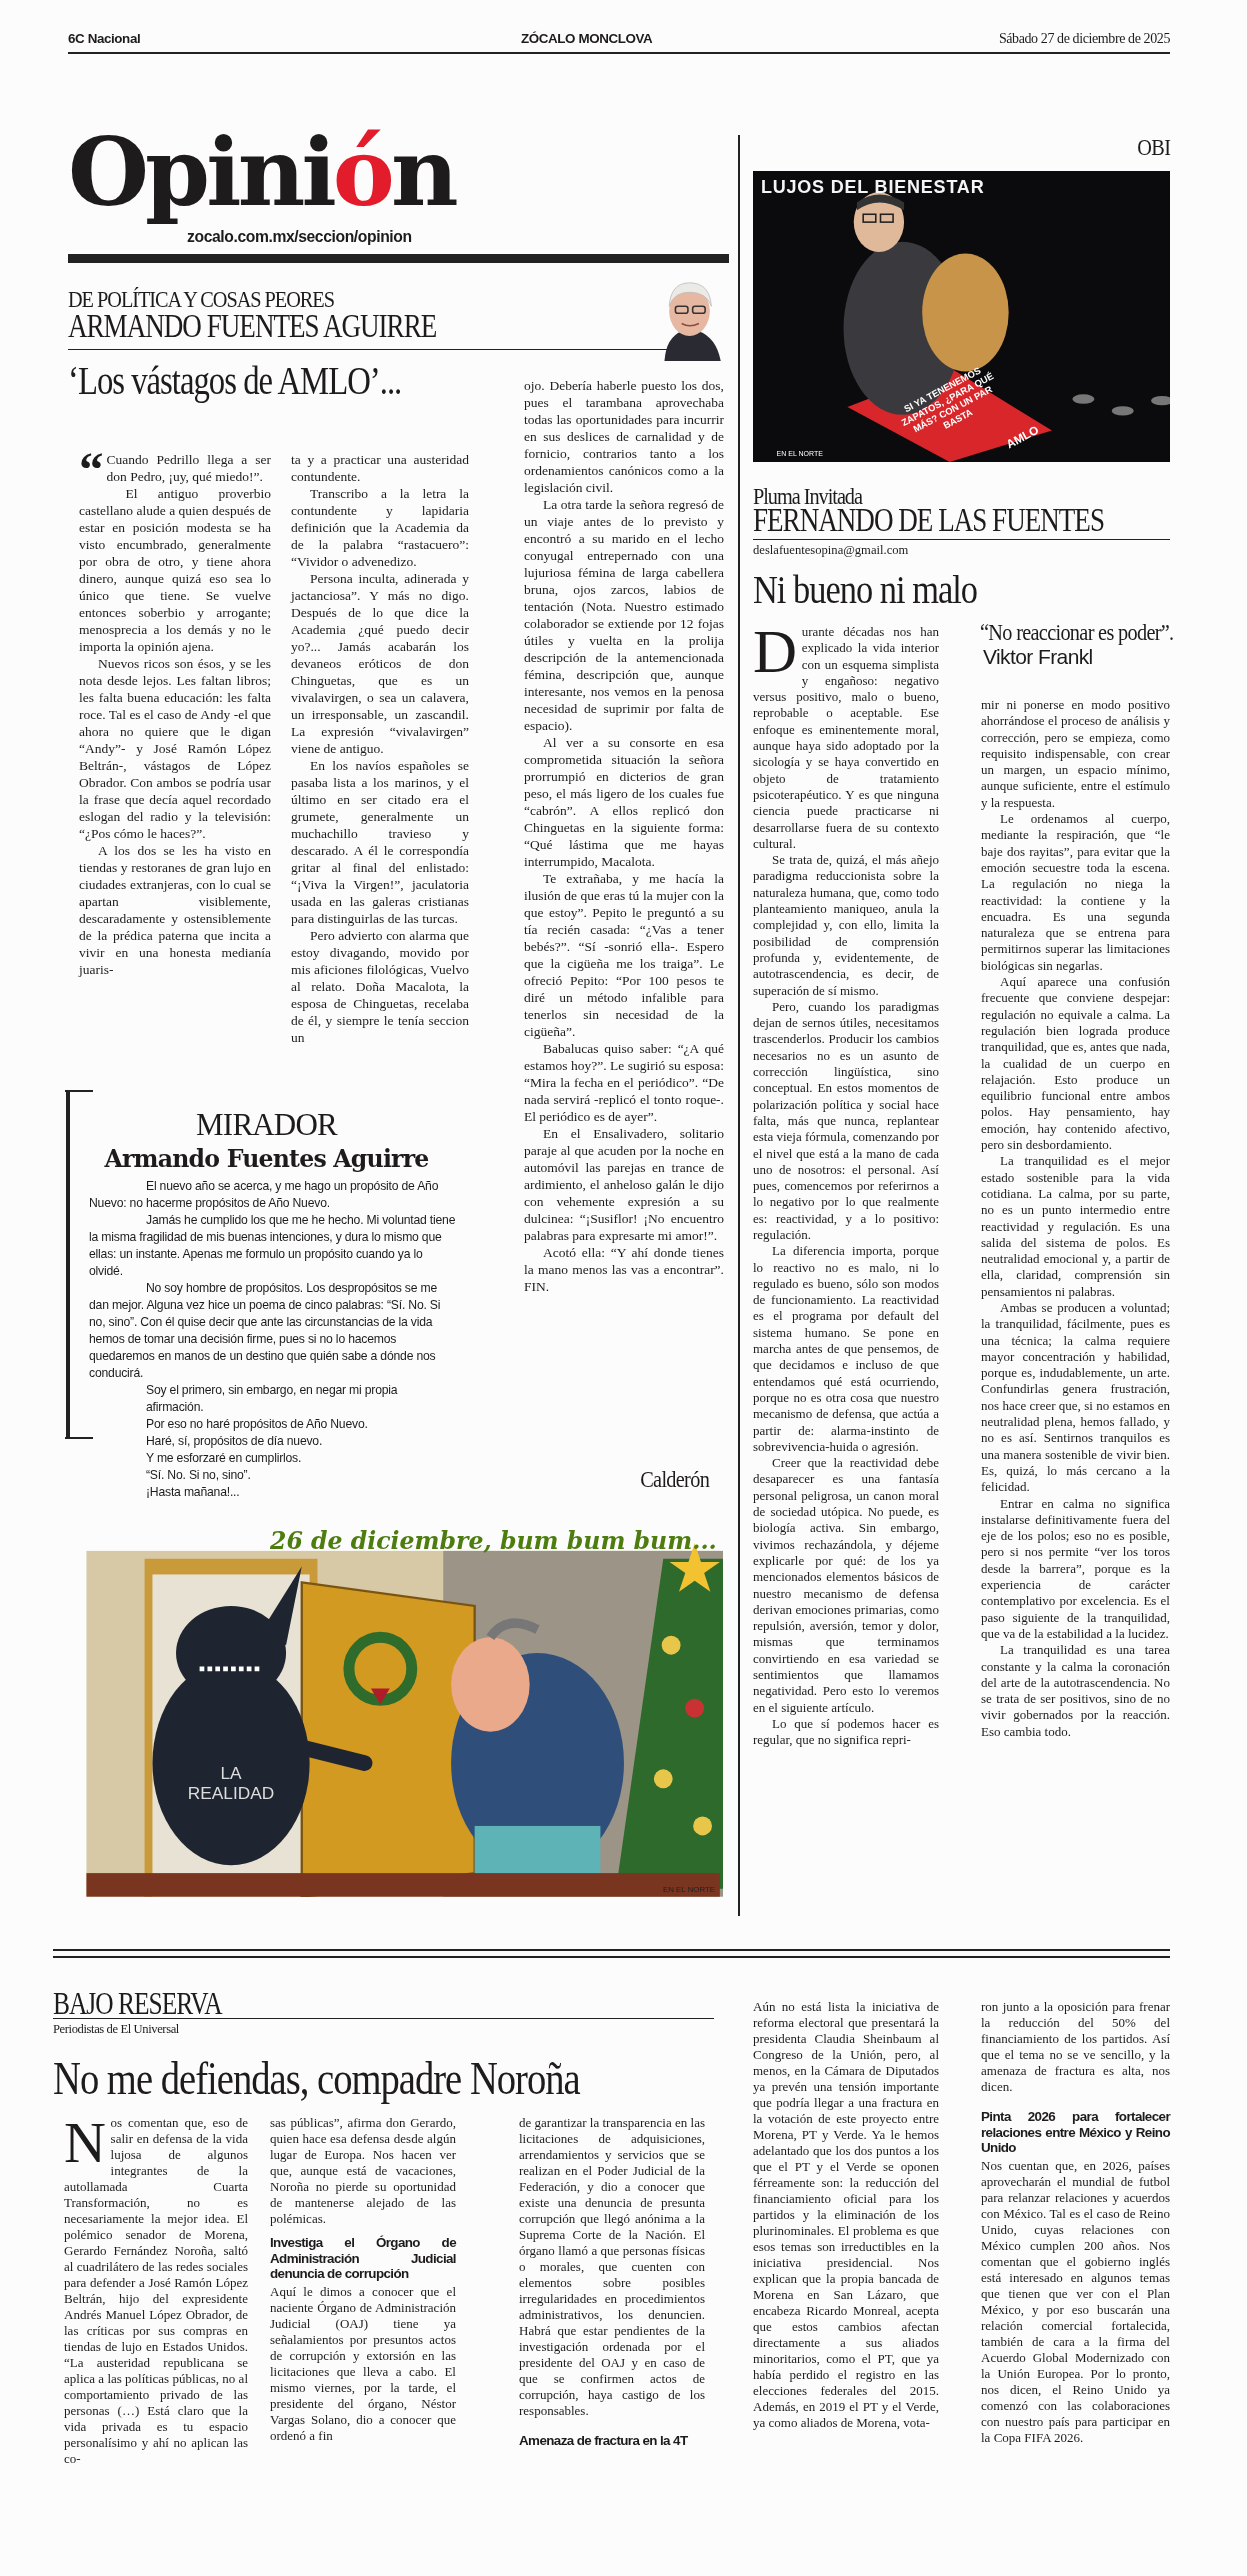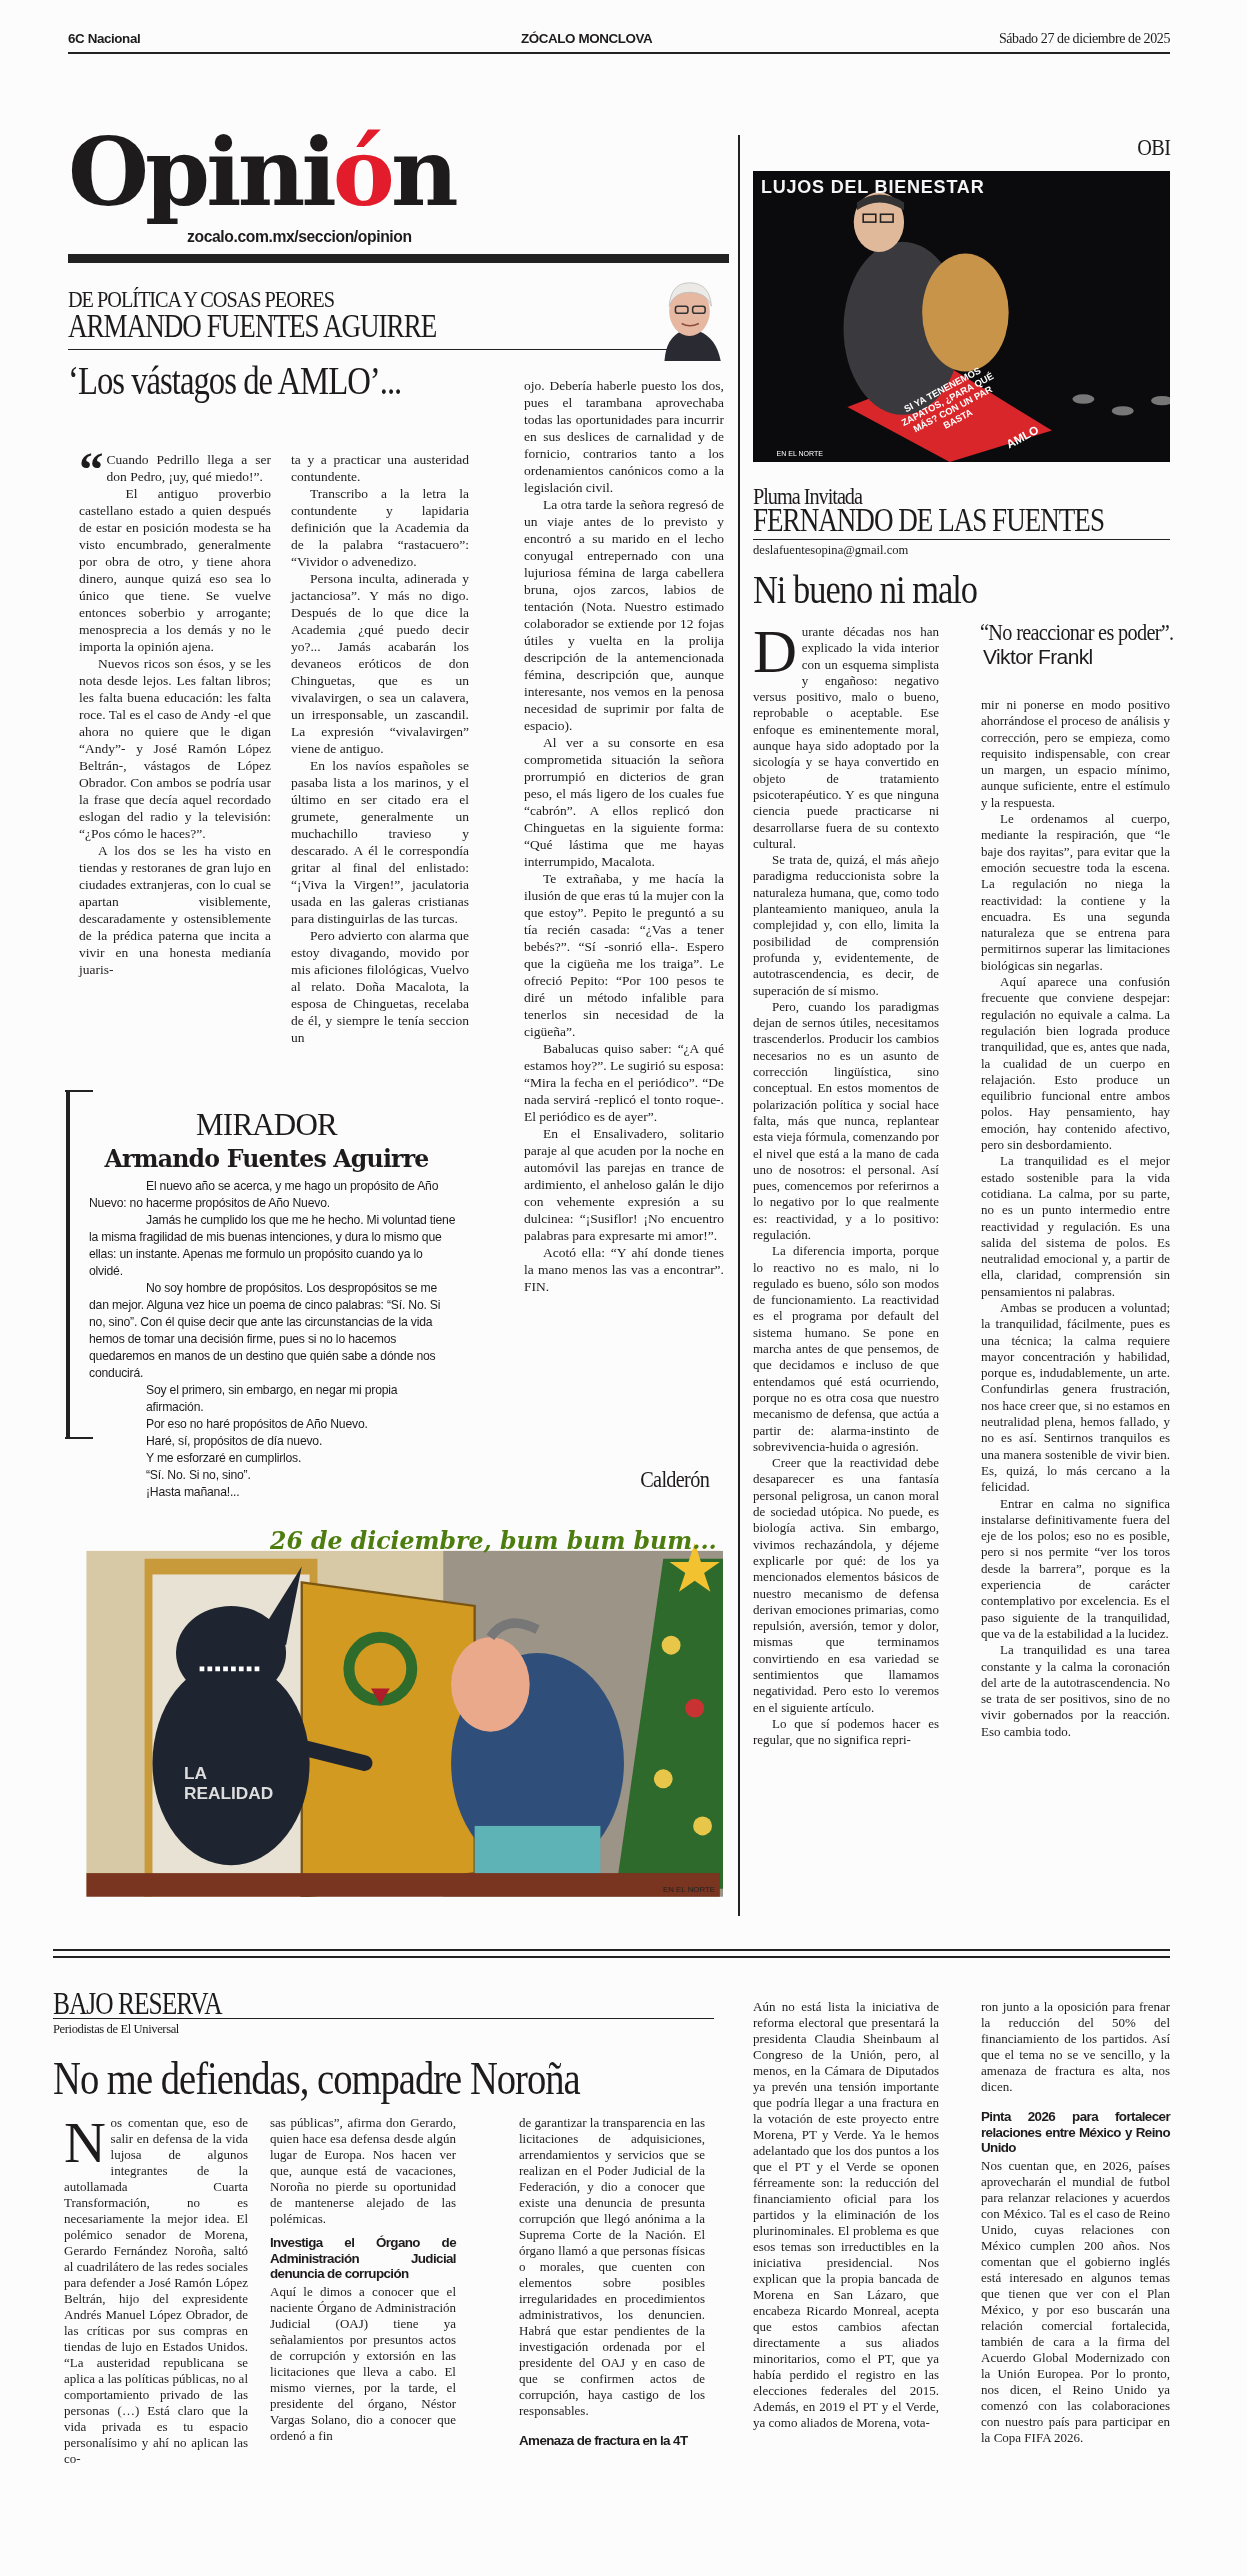--- a/index.html
+++ b/index.html
@@ -60,21 +60,21 @@
     <path d="M24 40 Q26 10 50 10 Q76 10 78 40 Q72 22 50 22 Q30 22 24 40 Z" fill="#eceae6" stroke="#bbb"></path>
     <rect x="32" y="40" width="16" height="9" rx="3" fill="none" stroke="#333" stroke-width="2"></rect>
     <rect x="54" y="40" width="16" height="9" rx="3" fill="none" stroke="#333" stroke-width="2"></rect>
     <path d="M40 62 Q50 68 62 62" stroke="#8b4a3a" stroke-width="2" fill="none"></path>
   </svg>
 </div>
 <div class="abs headline" style="left:68px; top:358px;">‘Los vástagos de AMLO’...</div>
 
 <div class="abs col" style="left:79px; top:451px; width:192px;">
   <p class="noind" style="padding-left:14px;"><span class="quote-mark">“</span><span>Cuando Pedrillo llega a ser don Pedro, ¡uy, qué miedo!”.</span></p>
-  <p>El antiguo proverbio castellano estado a quien después de estar en posición modesta se ha visto encumbrado, generalmente por obra de otro, y tiene ahora dinero, aunque quizá eso sea lo único que tiene. Se vuelve entonces soberbio y arrogante; menosprecia a los demás y no le importa la opinión ajena.</p>
+  <p>El antiguo proverbio castellano alude a quien después de estar en posición modesta se ha visto encumbrado, generalmente por obra de otro, y tiene ahora dinero, aunque quizá eso sea lo único que tiene. Se vuelve entonces soberbio y arrogante; menosprecia a los demás y no le importa la opinión ajena.</p>
   <p>Nuevos ricos son ésos, y se les nota desde lejos. Les faltan libros; les falta buena educación: les falta roce. Tal es el caso de Andy -el que ahora no quiere que le digan “Andy”- y José Ramón López Beltrán-, vástagos de López Obrador. Con ambos se podría usar la frase que decía aquel recordado eslogan del radio y la televisión: “¿Pos cómo le haces?”.</p>
   <p>A los dos se les ha visto en tiendas y restoranes de gran lujo en ciudades extranjeras, con lo cual se apartan visiblemente, descaradamente y ostensiblemente de la prédica paterna que incita a vivir en una honesta medianía juaris-</p>
 </div>
 <div class="abs col" style="left:291px; top:451px; width:178px;">
   <p class="noind">ta y a practicar una austeridad contundente.</p>
   <p>Transcribo a la letra la contundente y lapidaria definición que la Academia da de la palabra “rastacuero”: “Vividor o advenedizo.</p>
   <p>Persona inculta, adinerada y jactanciosa”. Y más no digo. Después de lo que dice la Academia ¿qué puedo decir yo?... Jamás acabarán los devaneos eróticos de don Chinguetas, que es un vivalavirgen, o sea un calavera, un irresponsable, un zascandil. La expresión “vivalavirgen” viene de antiguo.</p>
   <p>En los navíos españoles se pasaba lista a los marinos, y el último en ser citado era el grumete, generalmente un muchachillo travieso y descarado. A él le correspondía gritar al final del enlistado: “¡Viva la Virgen!”, jaculatoria usada en las galeras cristianas para distinguirlas de las turcas.</p>
   <p>Pero advierto con alarma que estoy divagando, movido por mis aficiones filológicas, Vuelvo al relato. Doña Macalota, la esposa de Chinguetas, recelaba de él, y siempre le tenía seccion un</p>
 </div>
@@ -127,21 +127,21 @@
     <rect x="520" y="380" width="160" height="80" fill="#5db3b5"></rect>
     <polygon points="760,40 700,460 836,460 836,40" fill="#2e6a2c"></polygon>
     <circle cx="770" cy="150" r="12" fill="#e8c64a"></circle>
       <circle cx="800" cy="230" r="12" fill="#c83232"></circle>
       <circle cx="760" cy="320" r="12" fill="#e8c64a"></circle>
       <circle cx="810" cy="380" r="12" fill="#e8c64a"></circle>
     <polygon points="800,20 808,44 832,44 812,58 820,82 800,68 780,82 788,58 768,44 792,44" fill="#f2c230"></polygon>
     <rect x="26" y="440" width="806" height="30" fill="#7a3520"></rect>
   </svg>
   <div class="abs" style="left:204px; top:0; font-family:'DejaVu Serif',serif; font-style:italic; font-weight:bold; font-size:23.6px; color:#4d7c0f;">26 de diciembre, bum bum bum...</div>
-  <div class="abs" style="left:118px; top:236px; width:94px; font-family:'Liberation Sans',sans-serif; font-weight:bold; font-size:17.3px; color:#ddd; line-height:20.4px;">LA REALIDAD</div>
+  <div class="abs" style="left:118px; top:236px; width:94px; text-align:center; font-family:'Liberation Sans',sans-serif; font-weight:normal; font-size:17.3px; color:#ddd; line-height:20.4px;">LA REALIDAD</div>
   <div class="abs" style="right:7.9px; bottom:3.1px; font-family:'Liberation Sans',sans-serif; font-size:7.9px; color:#222;">EN EL NORTE</div>
 </div>
 
 <div class="abs signature" style="right:78px; top:134px;">OBI</div>
 <div class="abs cartoon" style="left:753px; top:171px; width:417px; height:291px; background:#0b0b0d;">
   <svg width="417" height="291" viewBox="0 0 530 370">
     <rect width="530" height="370" fill="#0b0b0d"></rect>
     <polygon points="120,300 250,250 380,330 250,370" fill="#d8262a"></polygon>
     <ellipse cx="190" cy="200" rx="75" ry="110" fill="#3a3a3e"></ellipse>
     <ellipse cx="270" cy="180" rx="55" ry="75" fill="#c8944a"></ellipse>

